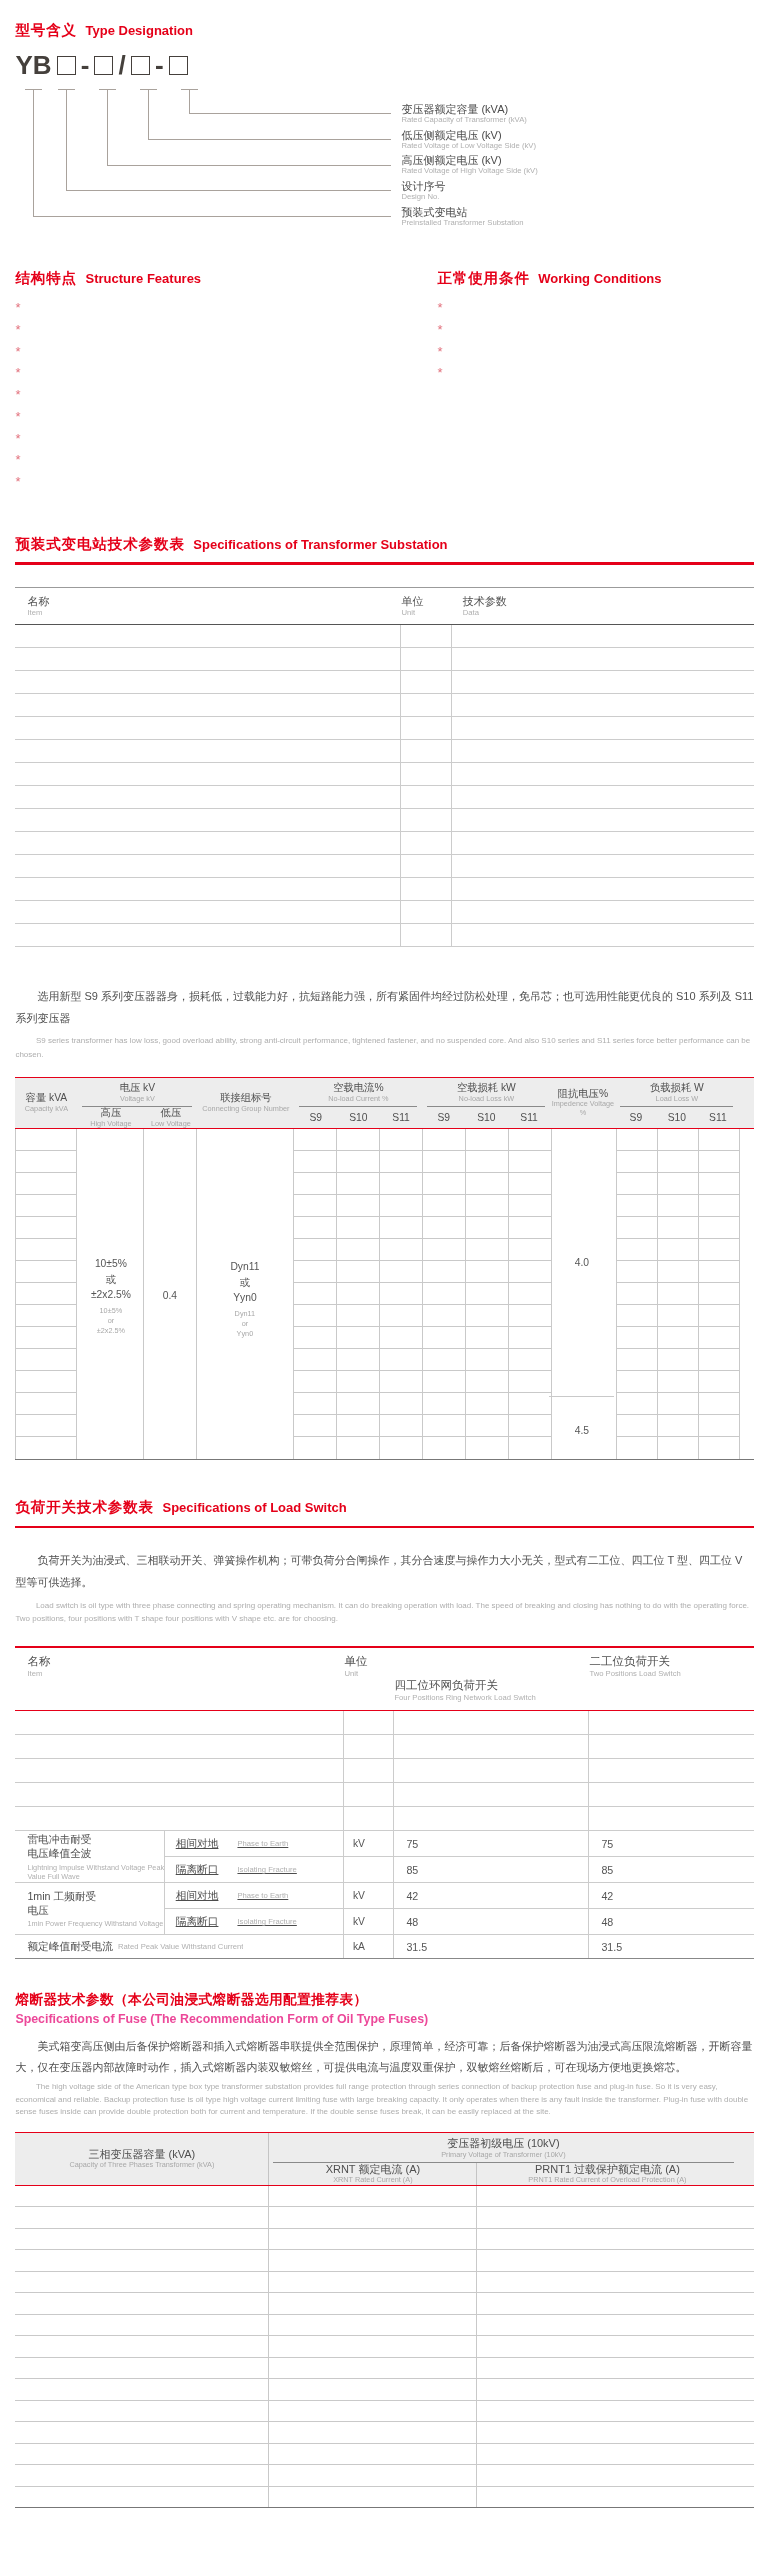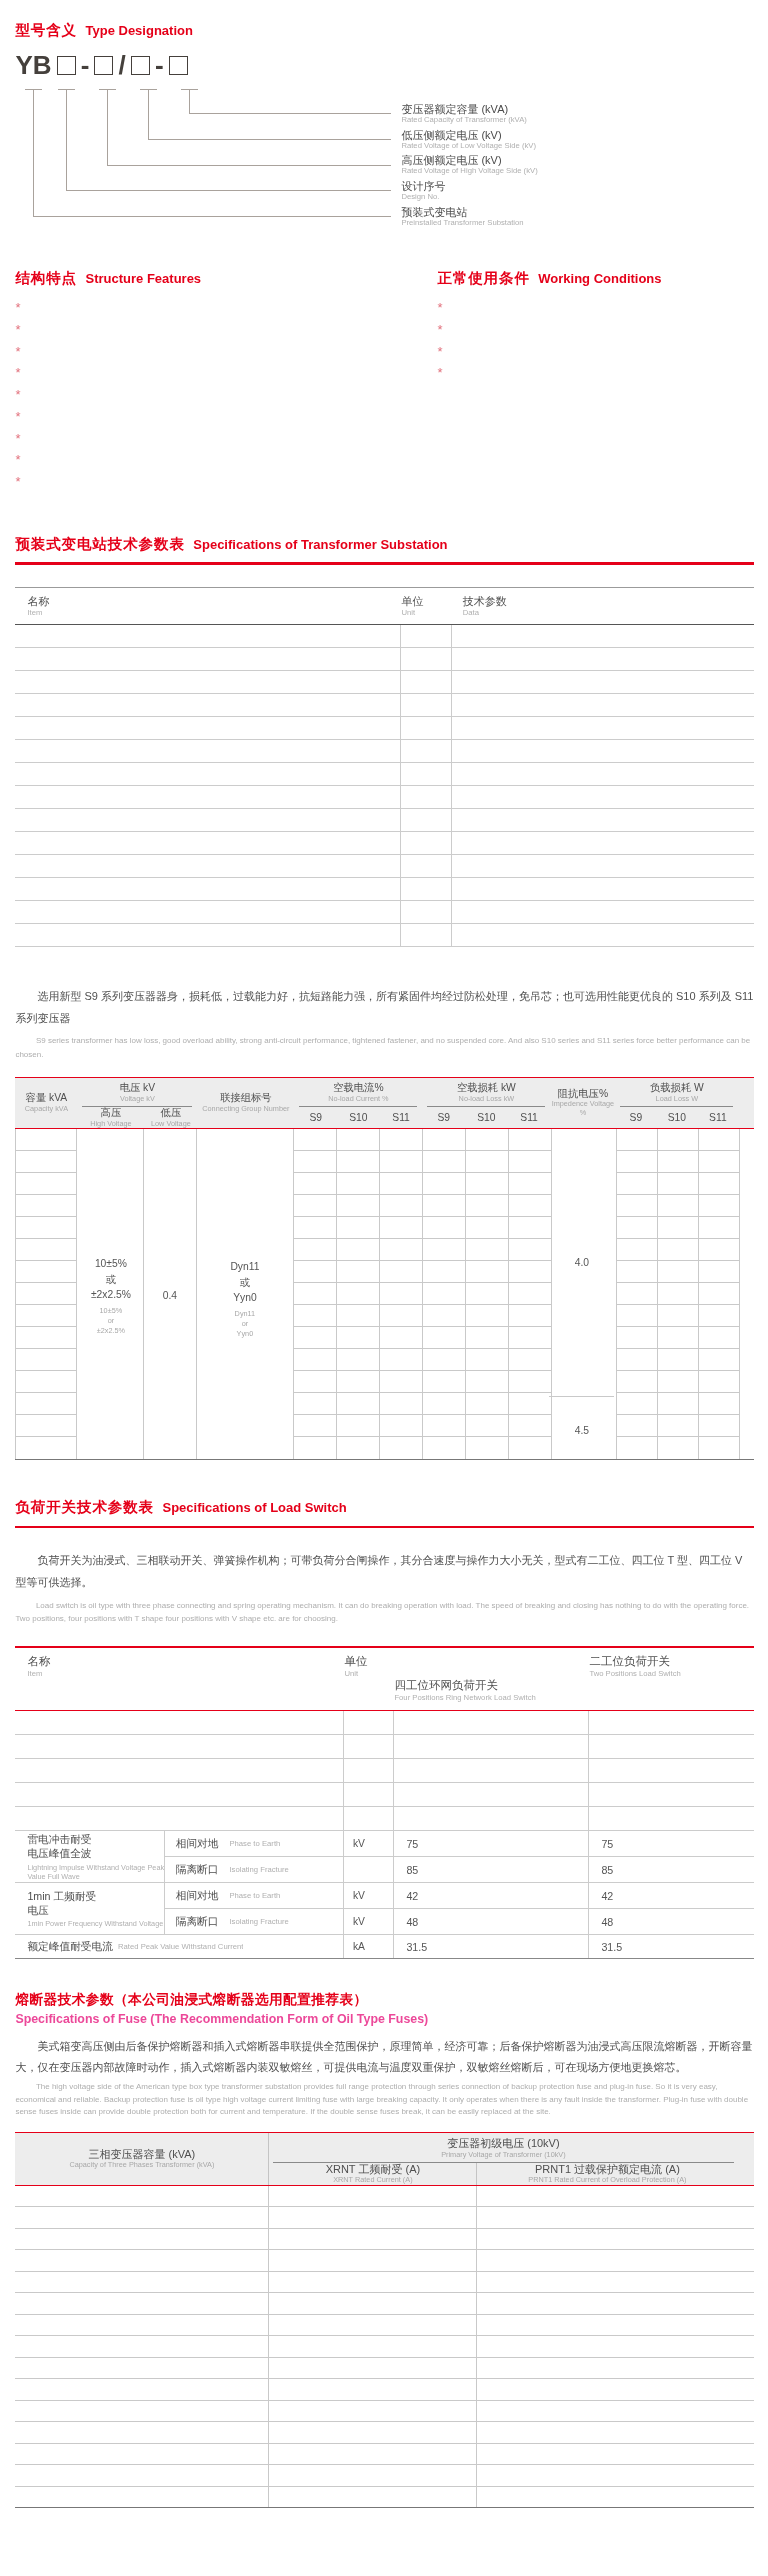--- a/index.html
+++ b/index.html
@@ -111,21 +111,21 @@
           font-size:10.7px;color:#555;}
   .t3-group{display:flex;border-bottom:0.9px solid #ccc;}
   .t3-glabel{width:150px;padding-left:12px;box-sizing:border-box;border-right:0.9px solid #ccc;
              display:flex;flex-direction:column;justify-content:center;}
   .t3-glabel .zh{font-size:10.7px;color:#4f4f4f;white-space:pre-line;line-height:1.3;}
   .t3-glabel .en{font-size:7.3px;color:#b0b0b0;line-height:1.25;margin-top:1.7px;}
   .t3-gsub{flex:1;}
   .t3-gsubrow{display:flex;height:25px;align-items:stretch;}
   .t3-gsubrow.first{border-bottom:0.9px solid #ccc;}
   .t3-slabel{width:179px;padding-left:10.3px;box-sizing:border-box;border-right:0.9px solid #ccc;
-             display:flex;align-items:center;gap:11px;}
+             display:flex;align-items:center;gap:19px;text-decoration:underline;}
   .t3-slabel .zh{font-size:10.7px;color:#4f4f4f;}
   .t3-slabel .en{font-size:7.7px;color:#b0b0b0;}
   .t3-bot{border-bottom:1.7px solid #888;}
   
   .t4{margin-top:13.7px;}
   .t4-head{display:flex;background:#ededed;border-top:1.7px solid #e50019;border-bottom:1.7px solid #e50019;}
   .t4-hcap{width:254px;display:flex;flex-direction:column;justify-content:center;align-items:center;
            text-align:center;border-right:0.9px solid #c4c4c4;box-sizing:border-box;}
   .t4-hright{width:468px;display:flex;flex-direction:column;}
   .t4-hprimary{height:27px;display:flex;flex-direction:column;justify-content:center;align-items:center;
@@ -1042,21 +1042,21 @@
           <div class="tt-hzh">三相变压器容量 (kVA)</div>
           <div class="tt-hen">Capacity of Three Phases Transformer (kVA)</div>
         </div>
         <div class="t4-hright">
           <div class="t4-hprimary">
             <div class="tt-hzh">变压器初级电压 (10kV)</div>
             <div class="tt-hen">Primary Voltage of Transformer (10kV)</div>
           </div>
           <div class="t4-hsubs">
             <div class="t4-hxrnt">
-              <div class="tt-hzh">XRNT 工频耐受 (A)</div>
+              <div class="tt-hzh">XRNT 额定电流 (A)</div>
               <div class="tt-hen">XRNT Rated Current (A)</div>
             </div>
             <div class="t4-hprnt">
               <div class="tt-hzh">PRNT1 过载保护额定电流 (A)</div>
               <div class="tt-hen">PRNT1 Rated Current of Overload Protection (A)</div>
             </div>
           </div>
         </div>
       </div>
       <div class="t4-body">

